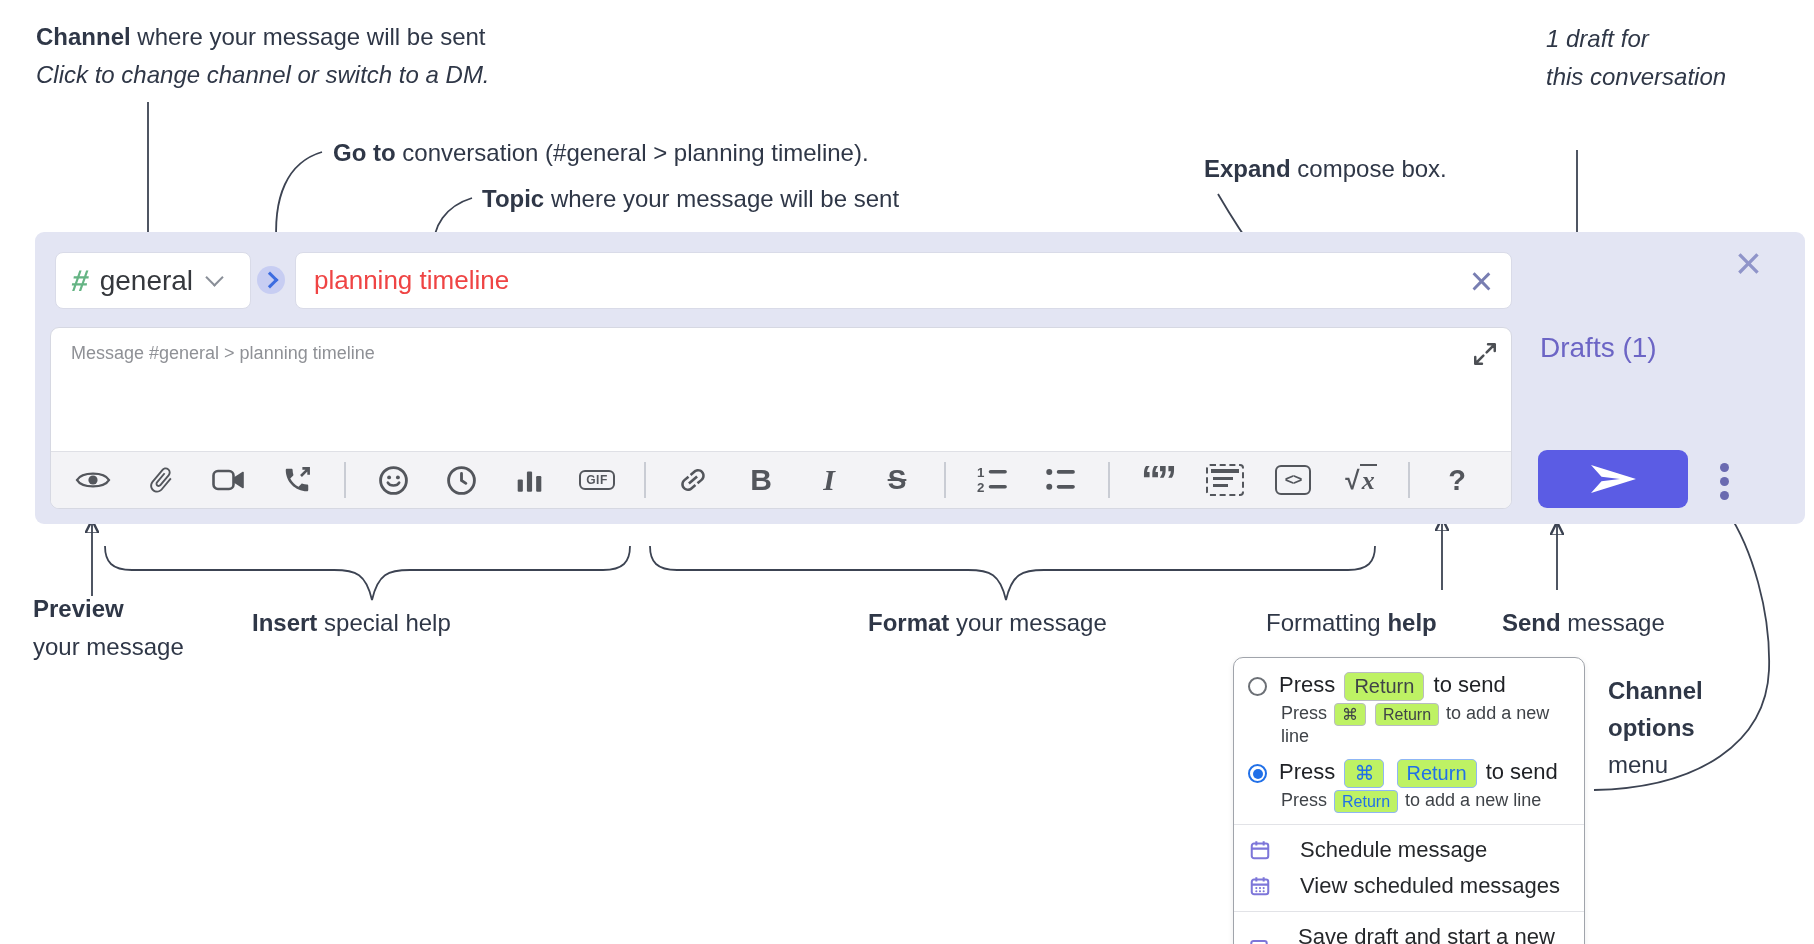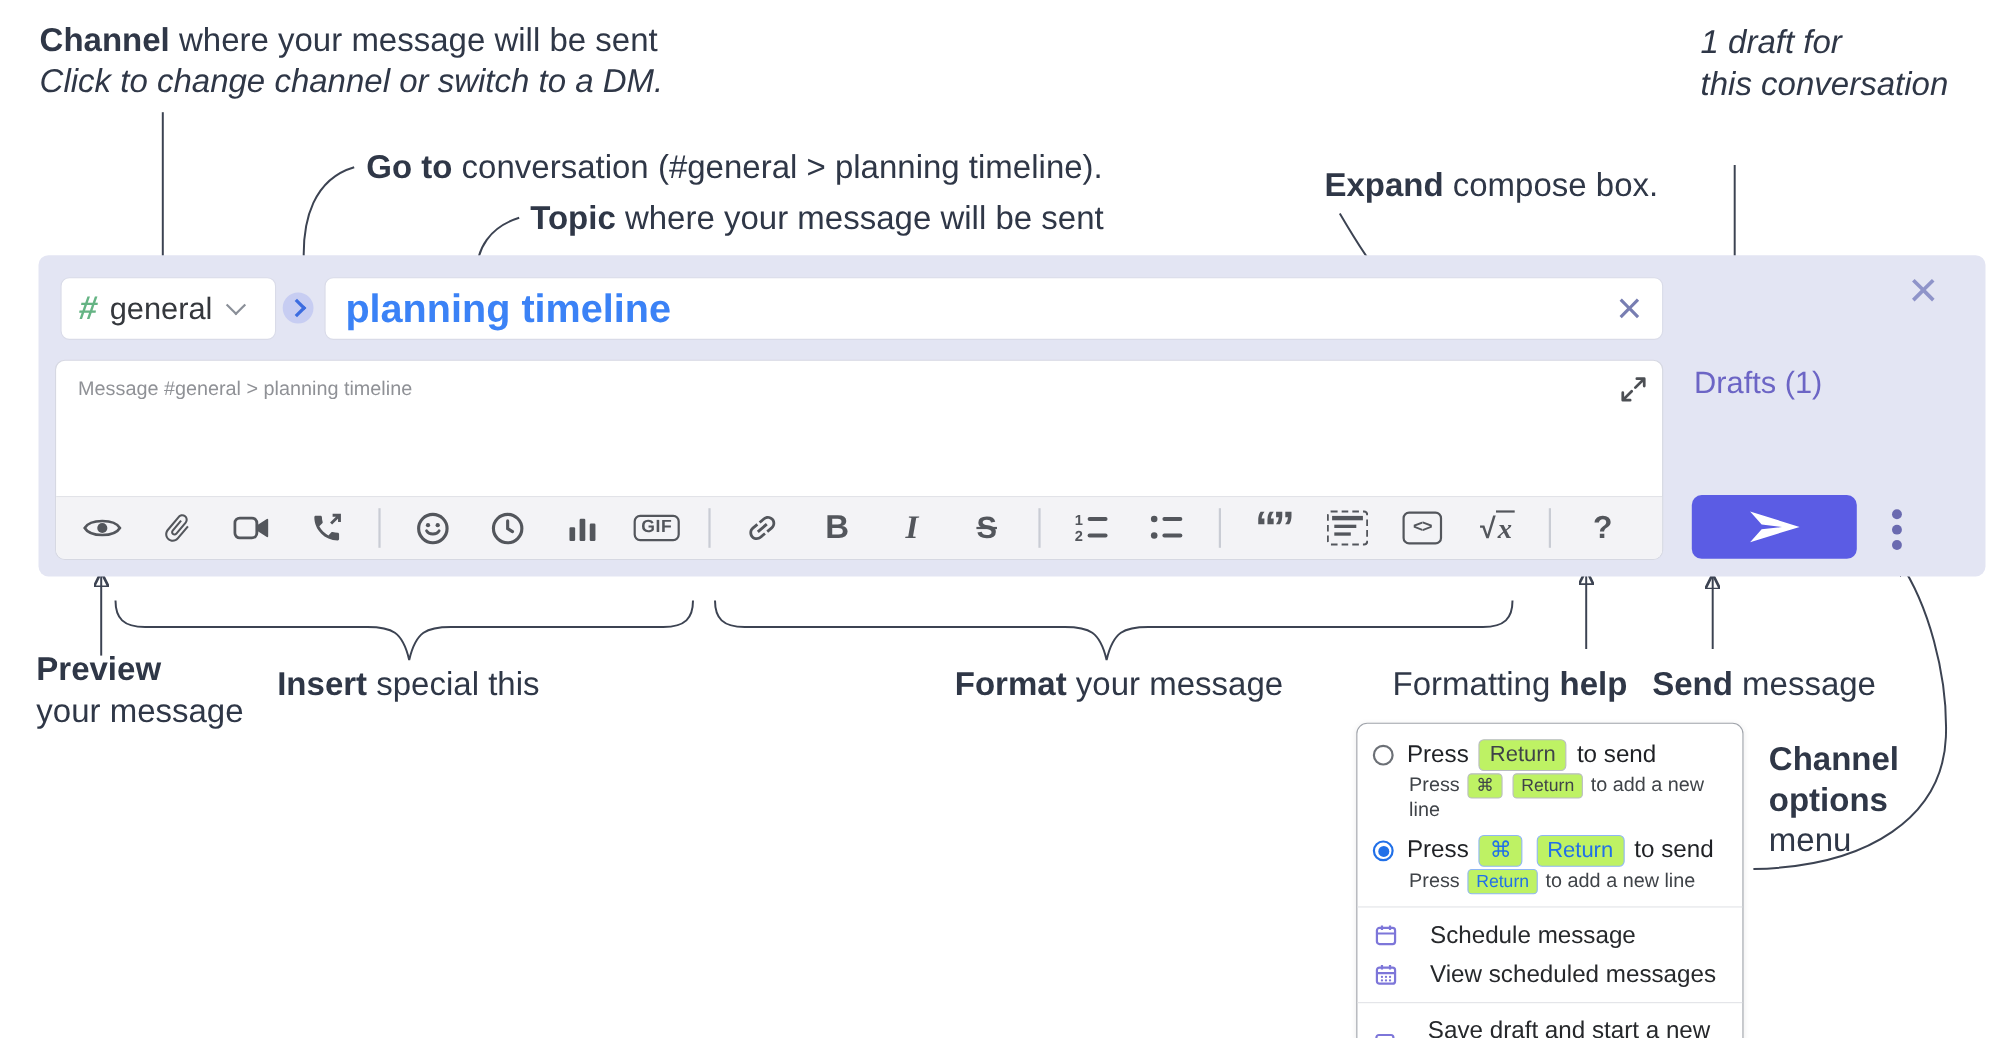--- a/index.html
+++ b/index.html
@@ -1,21 +1,21 @@
 <!DOCTYPE html>
 <html><head>
 <meta charset="utf-8">
 <style>
   html,body{margin:0;padding:0;background:#fff;}
   #stage{position:relative;width:1814px;height:944px;overflow:hidden;
          font-family:"Liberation Sans",sans-serif;color:#2f3747;}
   svg text{font-family:"Liberation Sans",sans-serif;}
 
   
-  .note{position:absolute;font-size:30px;line-height:38px;color:#2f3747;}
+  .note{position:absolute;font-size:24px;line-height:38px;color:#2f3747;}
   .note b{font-weight:700;}
   .it{font-style:italic;}
 
   
   #overlay{position:absolute;left:0;top:0;width:1814px;height:944px;pointer-events:none;}
   #overlay path{stroke:#3c4352;stroke-width:1.8;fill:none;}
 
   
   .compose{position:absolute;left:35px;top:232px;width:1770px;height:292px;
            background:#e3e5f3;border-radius:9px;}
@@ -25,40 +25,40 @@
   .hash{color:#65b484;font-weight:700;font-size:30px;transform:skewX(-8deg);}
   .chan-label{font-size:28px;color:#35383d;}
   .chev-down{width:11px;height:11px;border-right:2.6px solid #8a8f98;border-bottom:2.6px solid #8a8f98;
              transform:rotate(45deg);margin-top:-6px;margin-left:4px;}
   .goto-btn{position:absolute;left:222px;top:34px;width:28px;height:28px;border-radius:50%;
             background:#c7cdf2;display:flex;align-items:center;justify-content:center;}
   .chev-right{width:9px;height:9px;border-top:3px solid #3c6ce0;border-right:3px solid #3c6ce0;
               transform:rotate(45deg);margin-left:-3px;}
   .topic-pill{left:260px;top:20px;width:1217px;height:57px;padding:0 18px;
               justify-content:space-between;}
-  .topic-text{font-size:36px;color:#3b82f6;font-weight:bold;}
+  .topic-text{font-size:26px;color:#ef4444;}
   .xmark{font-weight:400;color:#787eb2;font-size:40px;line-height:1;cursor:default;}
   .close-x{position:absolute;left:1700px;top:8px;font-size:46px;font-weight:300;color:#8f94c9;line-height:1;}
 
   .panel{position:absolute;left:15px;top:95px;width:1462px;height:182px;background:#fff;
          border:1px solid #d6d8e2;border-radius:9px;box-sizing:border-box;}
   .placeholder{position:absolute;left:20px;top:15px;font-size:18px;color:#8f9196;}
   .expand-ic{position:absolute;right:13px;top:13px;color:#4c4f54;}
 
   .tb{position:absolute;left:0;bottom:0;width:100%;height:57px;background:#f3f3f6;
       border-top:1px solid #dfe0e6;border-radius:0 0 8px 8px;display:flex;align-items:center;
       padding-left:8px;box-sizing:border-box;}
   .tbi{width:46px;height:46px;margin:0 11px;display:flex;align-items:center;justify-content:center;
        color:#53565c;flex:0 0 auto;}
   .tb-div{width:2px;height:36px;background:#c9ccd4;margin:0 13px;flex:0 0 auto;}
   .tb-b{font-size:30px;font-weight:700;}
   .tb-i{font-size:30px;font-weight:600;font-style:italic;font-family:"Liberation Serif",serif;}
   .tb-s{font-size:28px;font-weight:600;text-decoration:line-through;}
   .tb-q{font-size:40px;font-weight:700;letter-spacing:-4px;line-height:60px;}
-  .gif-badge{border:2.4px solid #53565c;border-radius:6px;padding:1px 5px;font-size:16px;
+  .gif-badge{border:2.4px solid #53565c;border-radius:6px;padding:1px 5px;font-size:12px;
              font-weight:700;letter-spacing:0.5px;}
   .code-box{border:2.4px solid #53565c;border-radius:6px;width:32px;height:26px;display:flex;
             align-items:center;justify-content:center;font-size:16px;font-weight:700;letter-spacing:-1px;}
   .spoiler-box{position:relative;width:34px;height:28px;border:2.4px dashed #53565c;border-radius:4px;}
   .spoiler-box i{position:absolute;background:#53565c;display:block;}
   .sp-bar{left:3px;right:3px;top:3px;height:4px;}
   .sp-l1{left:5px;right:9px;top:11px;height:3px;}
   .sp-l2{left:5px;right:14px;top:18px;height:3px;}
   .math-glyph{font-size:26px;font-weight:600;}
   .xbar{border-top:2.4px solid #53565c;font-style:italic;font-family:"Liberation Serif",serif;padding:0 2px;}
@@ -271,21 +271,21 @@
         <i></i>
       </div>
   </div>
 
   <div class="note" style="left:33px;top:590px;">
     <div><b>Preview</b></div>
     <div>your message</div>
   </div>
 
   <div class="note" style="left:252px;top:604px;">
-    <b>Insert</b><span> special this</span>
+    <b>Insert</b><span> special help</span>
   </div>
 
   <div class="note" style="left:868px;top:604px;">
     <b>Format</b><span> your message</span>
   </div>
 
   <div class="note" style="left:1266px;top:604px;">
     <span>Formatting </span><b>help</b>
   </div>
 

